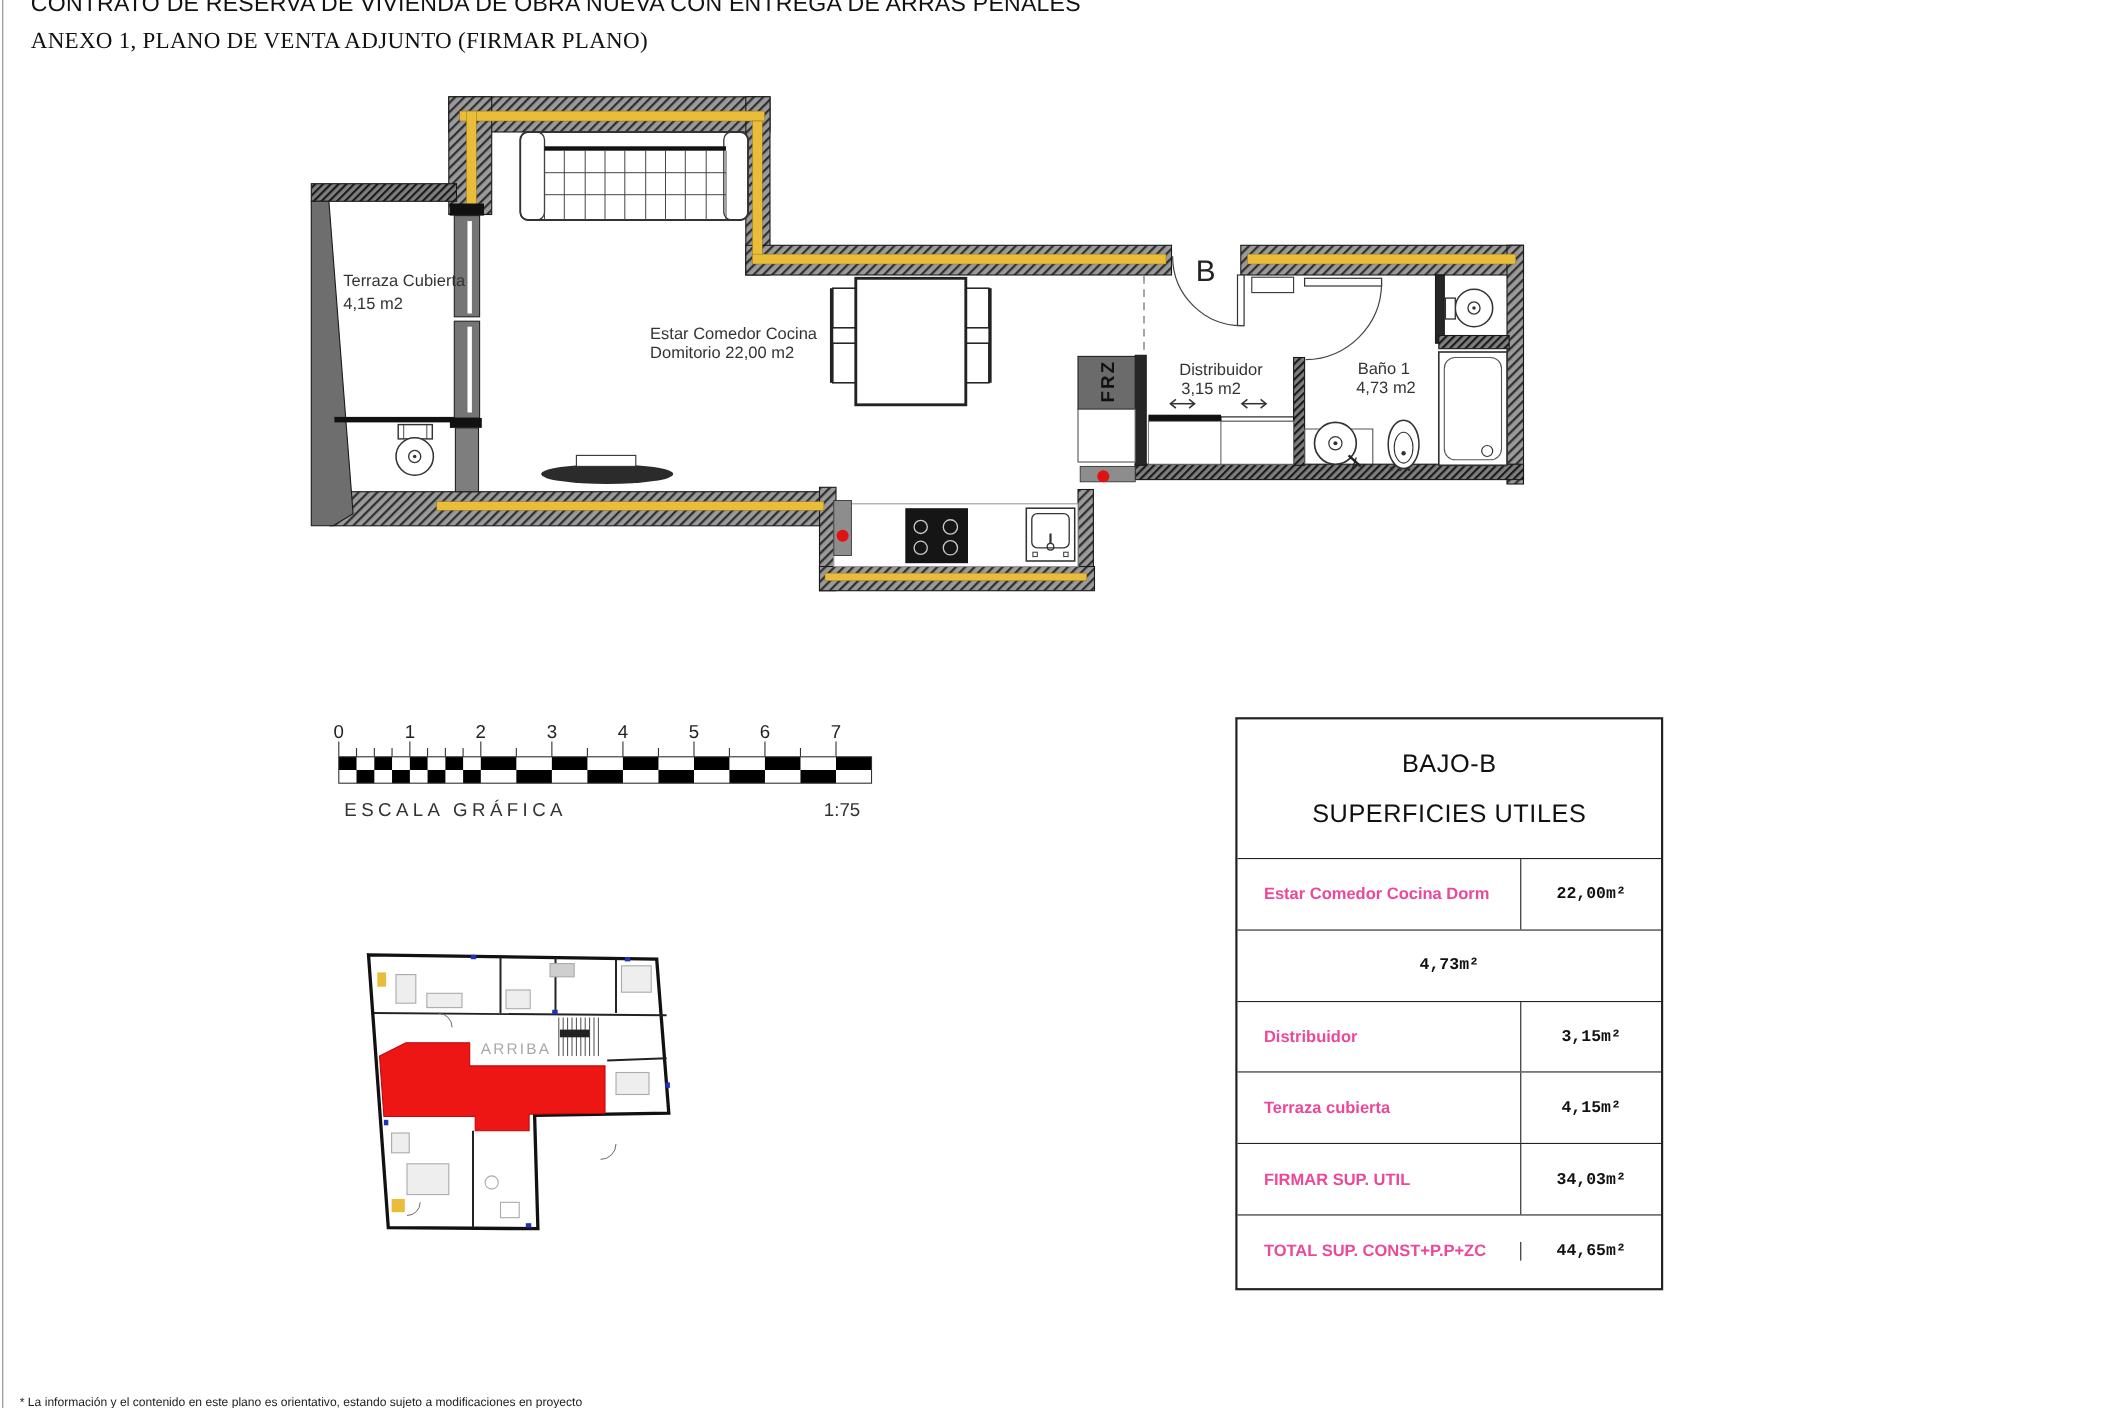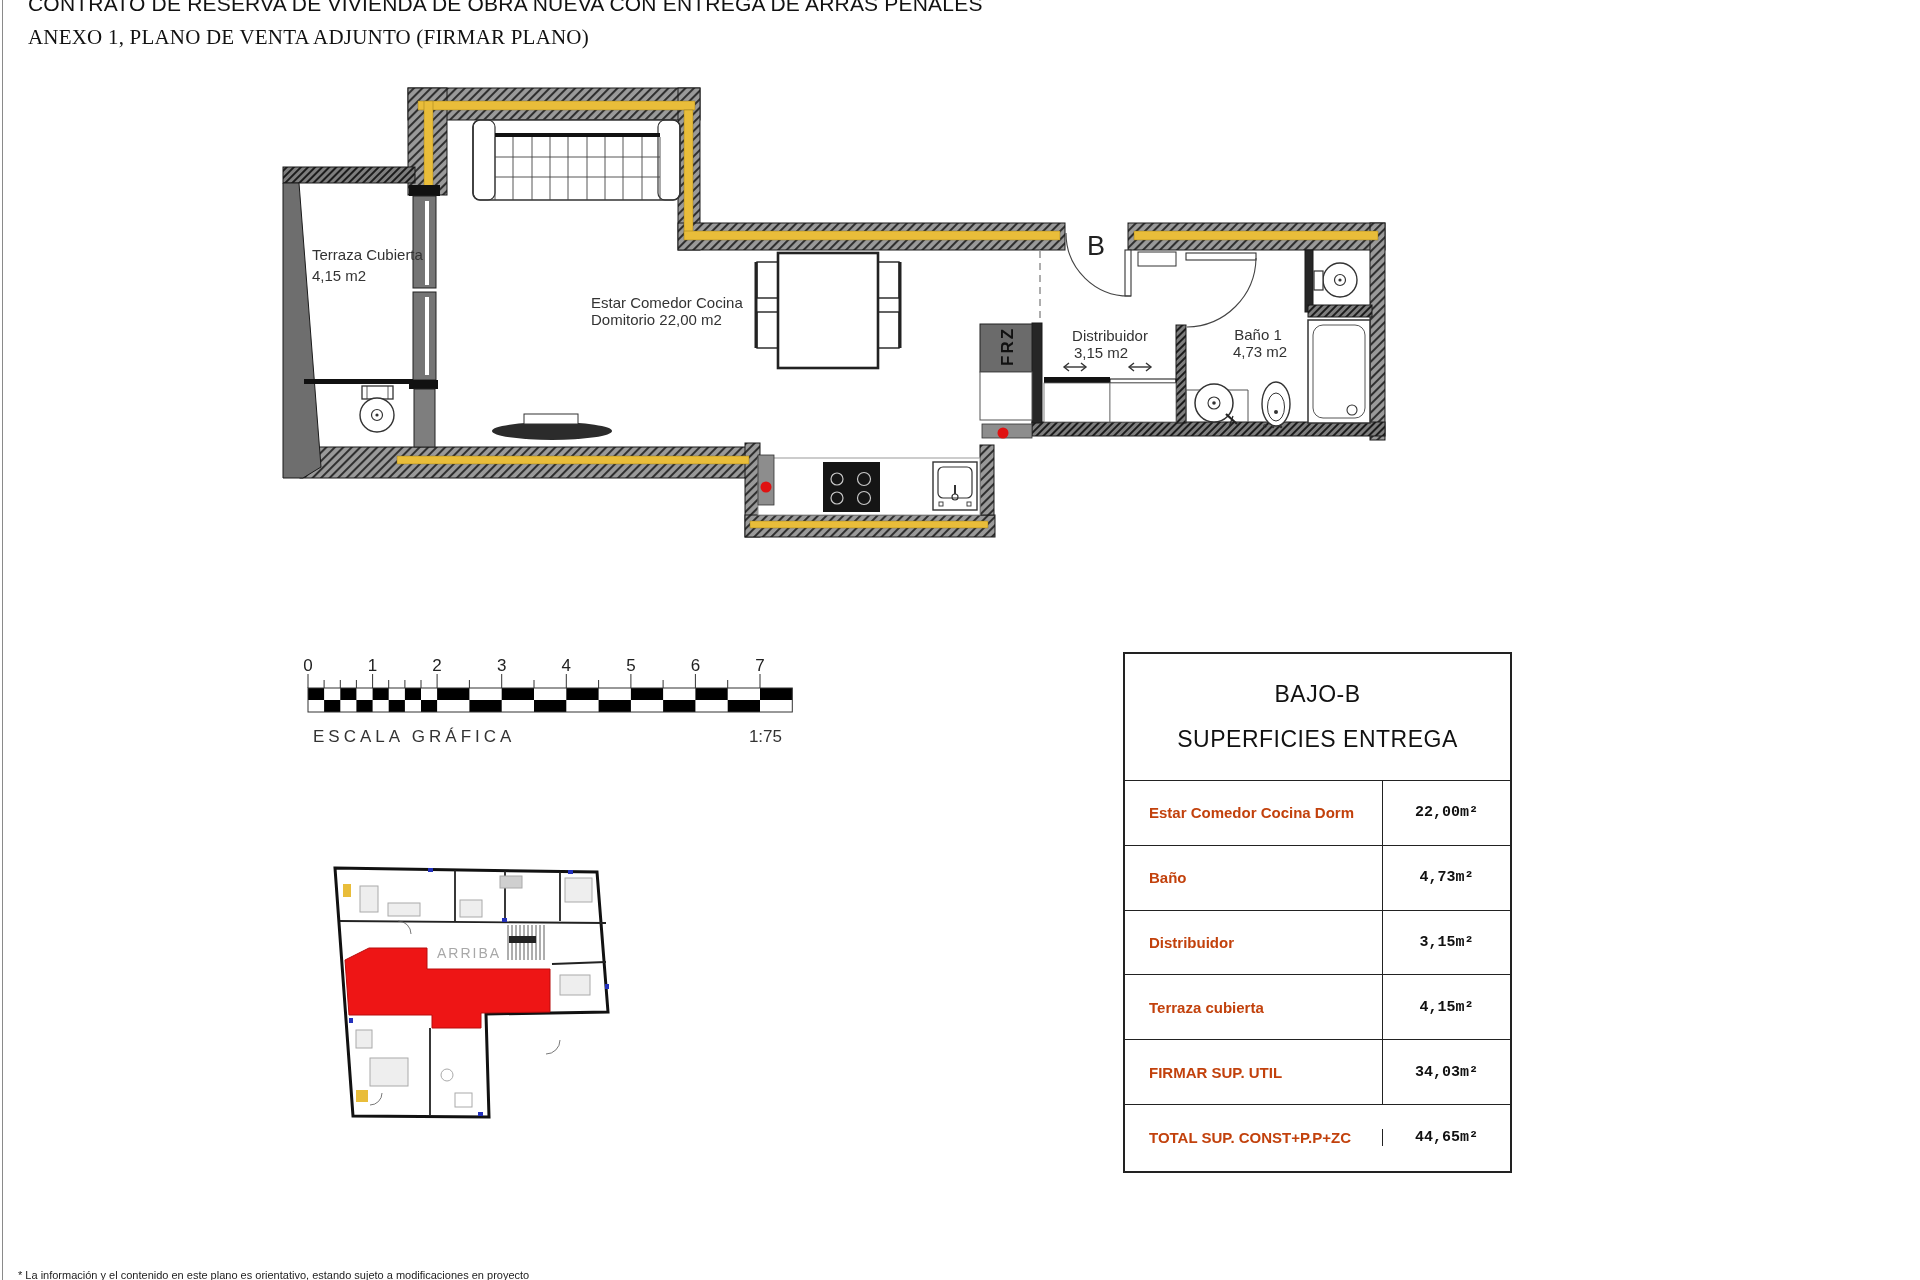--- a/index.html
+++ b/index.html
@@ -14,21 +14,21 @@
   .unit-bottom{position:absolute;left:1712px;top:1193px;font-size:27px;font-weight:bold;letter-spacing:1px;color:#111;}
   .footnote{position:absolute;left:18px;top:1269px;font-size:11px;color:#222;white-space:nowrap;}
   svg text{font-family:"Liberation Sans",sans-serif;}
   
   .stable{position:absolute;left:1123px;top:652px;width:389px;height:521px;border:2px solid #222;box-sizing:border-box;background:#fff;}
   .stable .thead{height:126px;border-bottom:1.5px solid #222;display:flex;flex-direction:column;align-items:center;justify-content:center;gap:18px;}
   .stable .t1,.stable .t2{font-size:23px;letter-spacing:.5px;color:#111;}
   .stable .trow{height:64.8px;display:flex;border-bottom:1.5px solid #222;box-sizing:border-box;}
   .stable .trow:last-child{border-bottom:none;align-items:center;}
   .stable .lcell{width:258px;border-right:1.5px solid #222;display:flex;align-items:center;padding-left:24px;box-sizing:border-box;
-                 font-size:15px;font-weight:bold;color:#c2410c;}
+                 font-size:15px;font-weight:bold;color:#ec4899;}
   .stable .vcell{flex:1;display:flex;align-items:center;justify-content:center;font-size:15px;font-weight:bold;color:#111;font-family:Liberation Mono, monospace;}
 </style>
 </head>
 <body>
 
 <div class="page">
 
   <div class="edge l"></div>
   <div class="edge r"></div>
 
@@ -366,28 +366,27 @@
     <g fill="none" stroke="#555" stroke-width="0.8">
       <path d="M398,921 a13,13 0 0 1 13,13"></path>
       <path d="M560,1040 a14,14 0 0 1 -14,14"></path>
       <path d="M382,1093 a12,12 0 0 1 -12,12"></path>
     </g>
   </svg>
 
   <div class="stable">
     <div class="thead">
       <div class="t1">BAJO-B</div>
-      <div class="t2">SUPERFICIES ENTREGA</div>
+      <div class="t2">SUPERFICIES UTILES</div>
     </div>
     <div class="trow">
       <div class="lcell">Estar Comedor Cocina Dorm</div>
       <div class="vcell">22,00m²</div>
     </div>
     <div class="trow">
-      <div class="lcell">Baño</div>
       <div class="vcell">4,73m²</div>
     </div>
     <div class="trow">
       <div class="lcell">Distribuidor</div>
       <div class="vcell">3,15m²</div>
     </div>
     <div class="trow">
       <div class="lcell">Terraza cubierta</div>
       <div class="vcell">4,15m²</div>
     </div>

